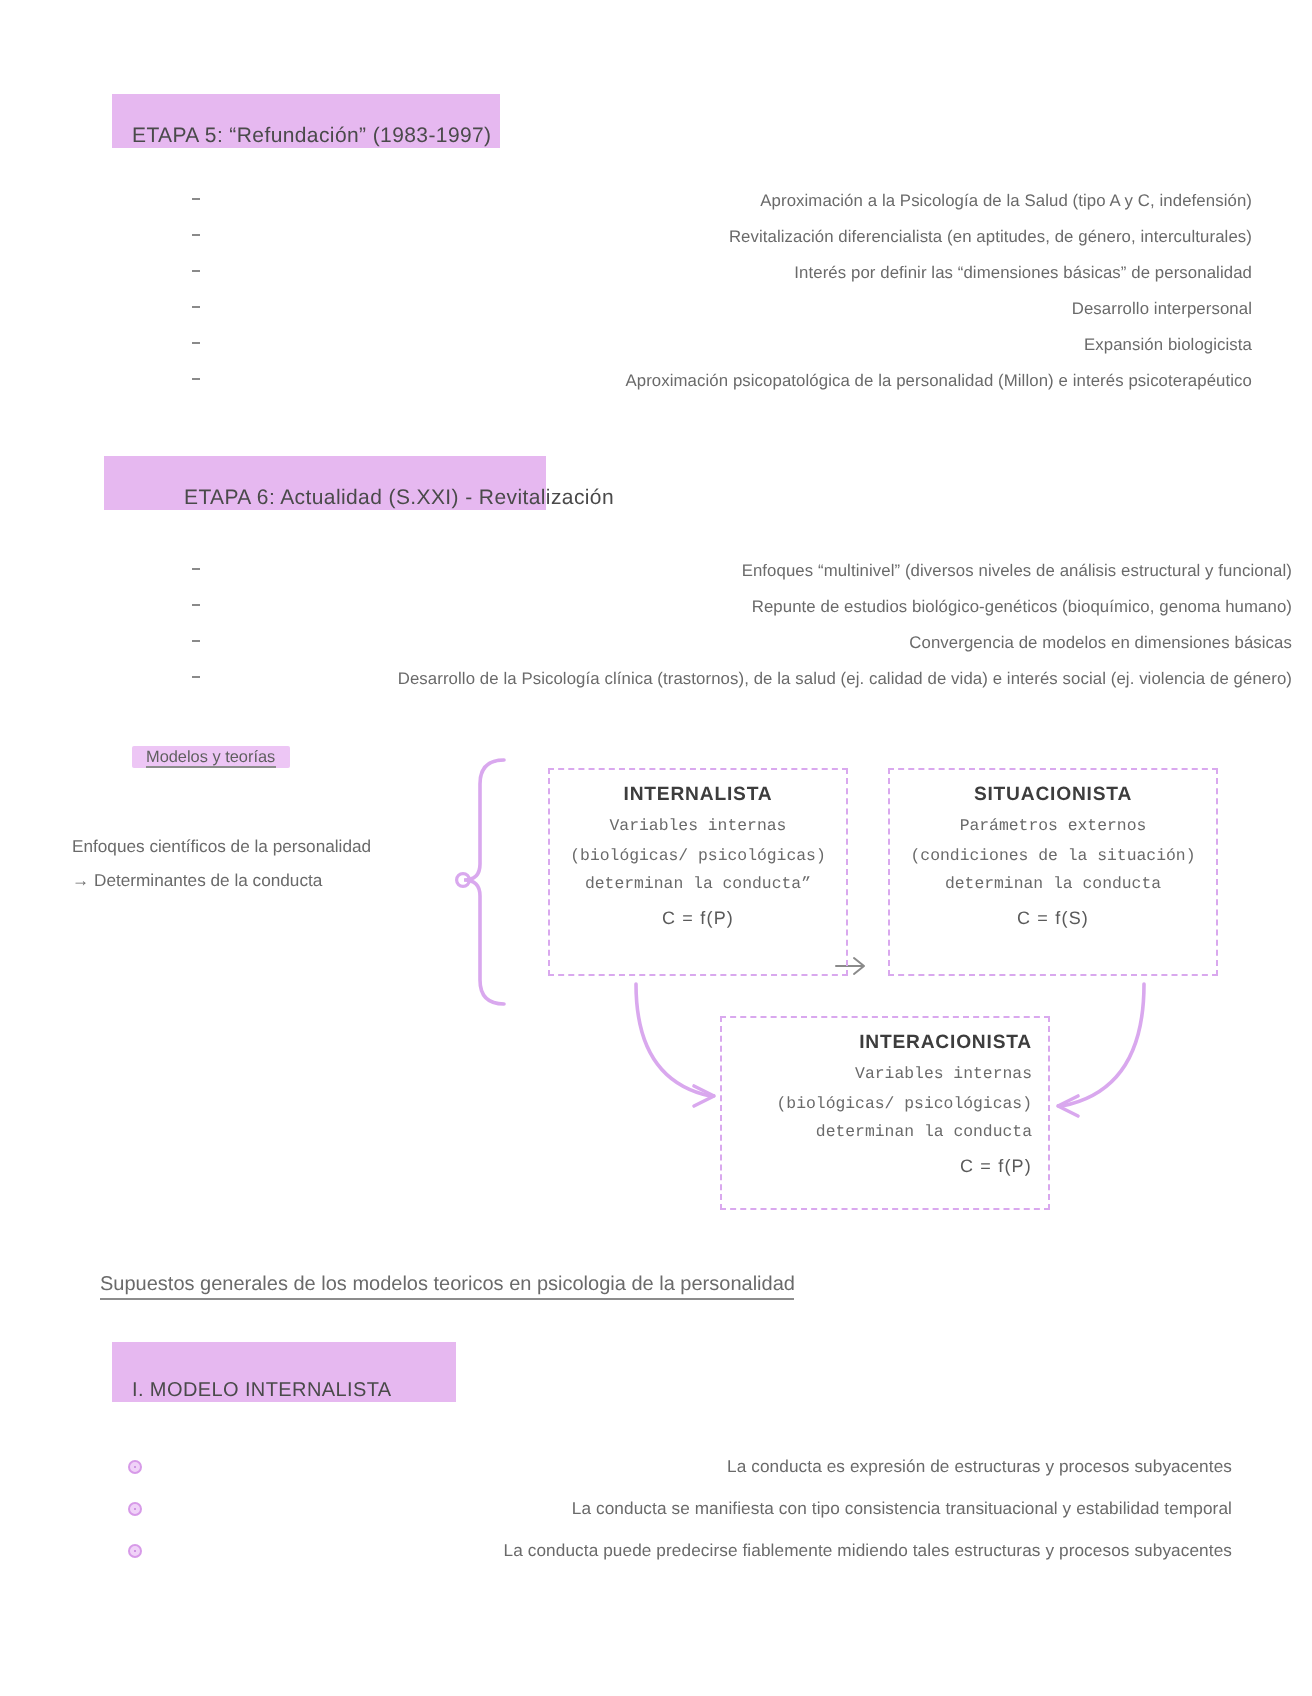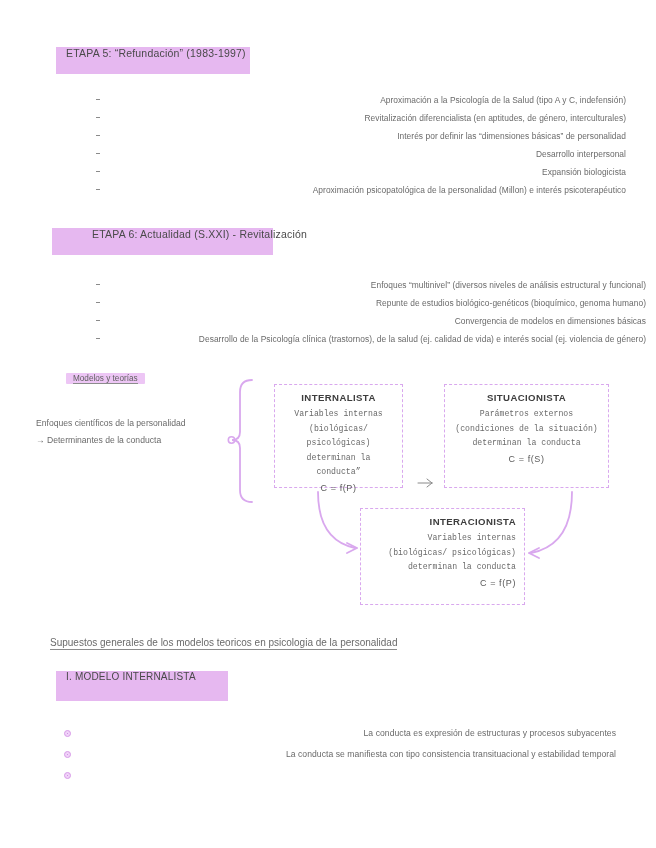--- a/index.html
+++ b/index.html
@@ -22,21 +22,21 @@
     width: 656px;
     height: 848px;
     background: #fff;
   }
 
   
   .hl-band {
     position: absolute;
     background: #e6b8f0;
     display: flex;
-    align-items: flex-start;
+    align-items: flex-end;
     padding: 0 10px;
     box-sizing: border-box;
   }
   .hl-band .hl-text {
     font-size: 10.5px;
     color: #4a4a4a;
     letter-spacing: 0.2px;
     white-space: nowrap;
   }
 
@@ -242,21 +242,21 @@
 
     <path d="M 318 492 Q 318 540 355 548" fill="none" stroke="#d9a8ee" stroke-width="1.8" stroke-linecap="round"></path>
     <path d="M 357 548 L 347 543 M 357 548 L 347 553" fill="none" stroke="#d9a8ee" stroke-width="1.8" stroke-linecap="round"></path>
 
     <path d="M 572 492 Q 572 545 531 553" fill="none" stroke="#d9a8ee" stroke-width="1.8" stroke-linecap="round"></path>
     <path d="M 529 553 L 539 548 M 529 553 L 539 558" fill="none" stroke="#d9a8ee" stroke-width="1.8" stroke-linecap="round"></path>
 
     <path d="M 418 483 L 432 483 M 432 483 L 427 479 M 432 483 L 427 487" fill="none" stroke="#8a8a8a" stroke-width="1" stroke-linecap="round"></path>
   </svg>
 
-  <div class="dbox" style="left:274px; top:384px; width:129px; height:104px;">
+  <div class="dbox" style="left:274px; top:384px; width:150px; height:104px;">
     <span class="dbox-title">INTERNALISTA</span>
     <span class="dbox-body">Variables internas (biológicas/ psicológicas) determinan la conducta”</span>
     <span class="dbox-formula">C = f(P)</span>
   </div>
 
   <div class="dbox" style="left:444px; top:384px; width:165px; height:104px;">
     <span class="dbox-title">SITUACIONISTA</span>
     <span class="dbox-body">Parámetros externos (condiciones de la situación) determinan la conducta</span>
     <span class="dbox-formula">C = f(S)</span>
   </div>
@@ -277,16 +277,17 @@
     <li>
       <span class="dot-marker"></span>
       <span>La conducta es expresión de estructuras y procesos subyacentes</span>
     </li>
     <li>
       <span class="dot-marker"></span>
       <span>La conducta se manifiesta con tipo consistencia transituacional y estabilidad temporal</span>
     </li>
     <li>
       <span class="dot-marker"></span>
+      <span>La conducta puede predecirse fiablemente midiendo tales estructuras y procesos subyacentes</span>
     </li>
   </ul>
 
 </div>
 
 </body></html>

